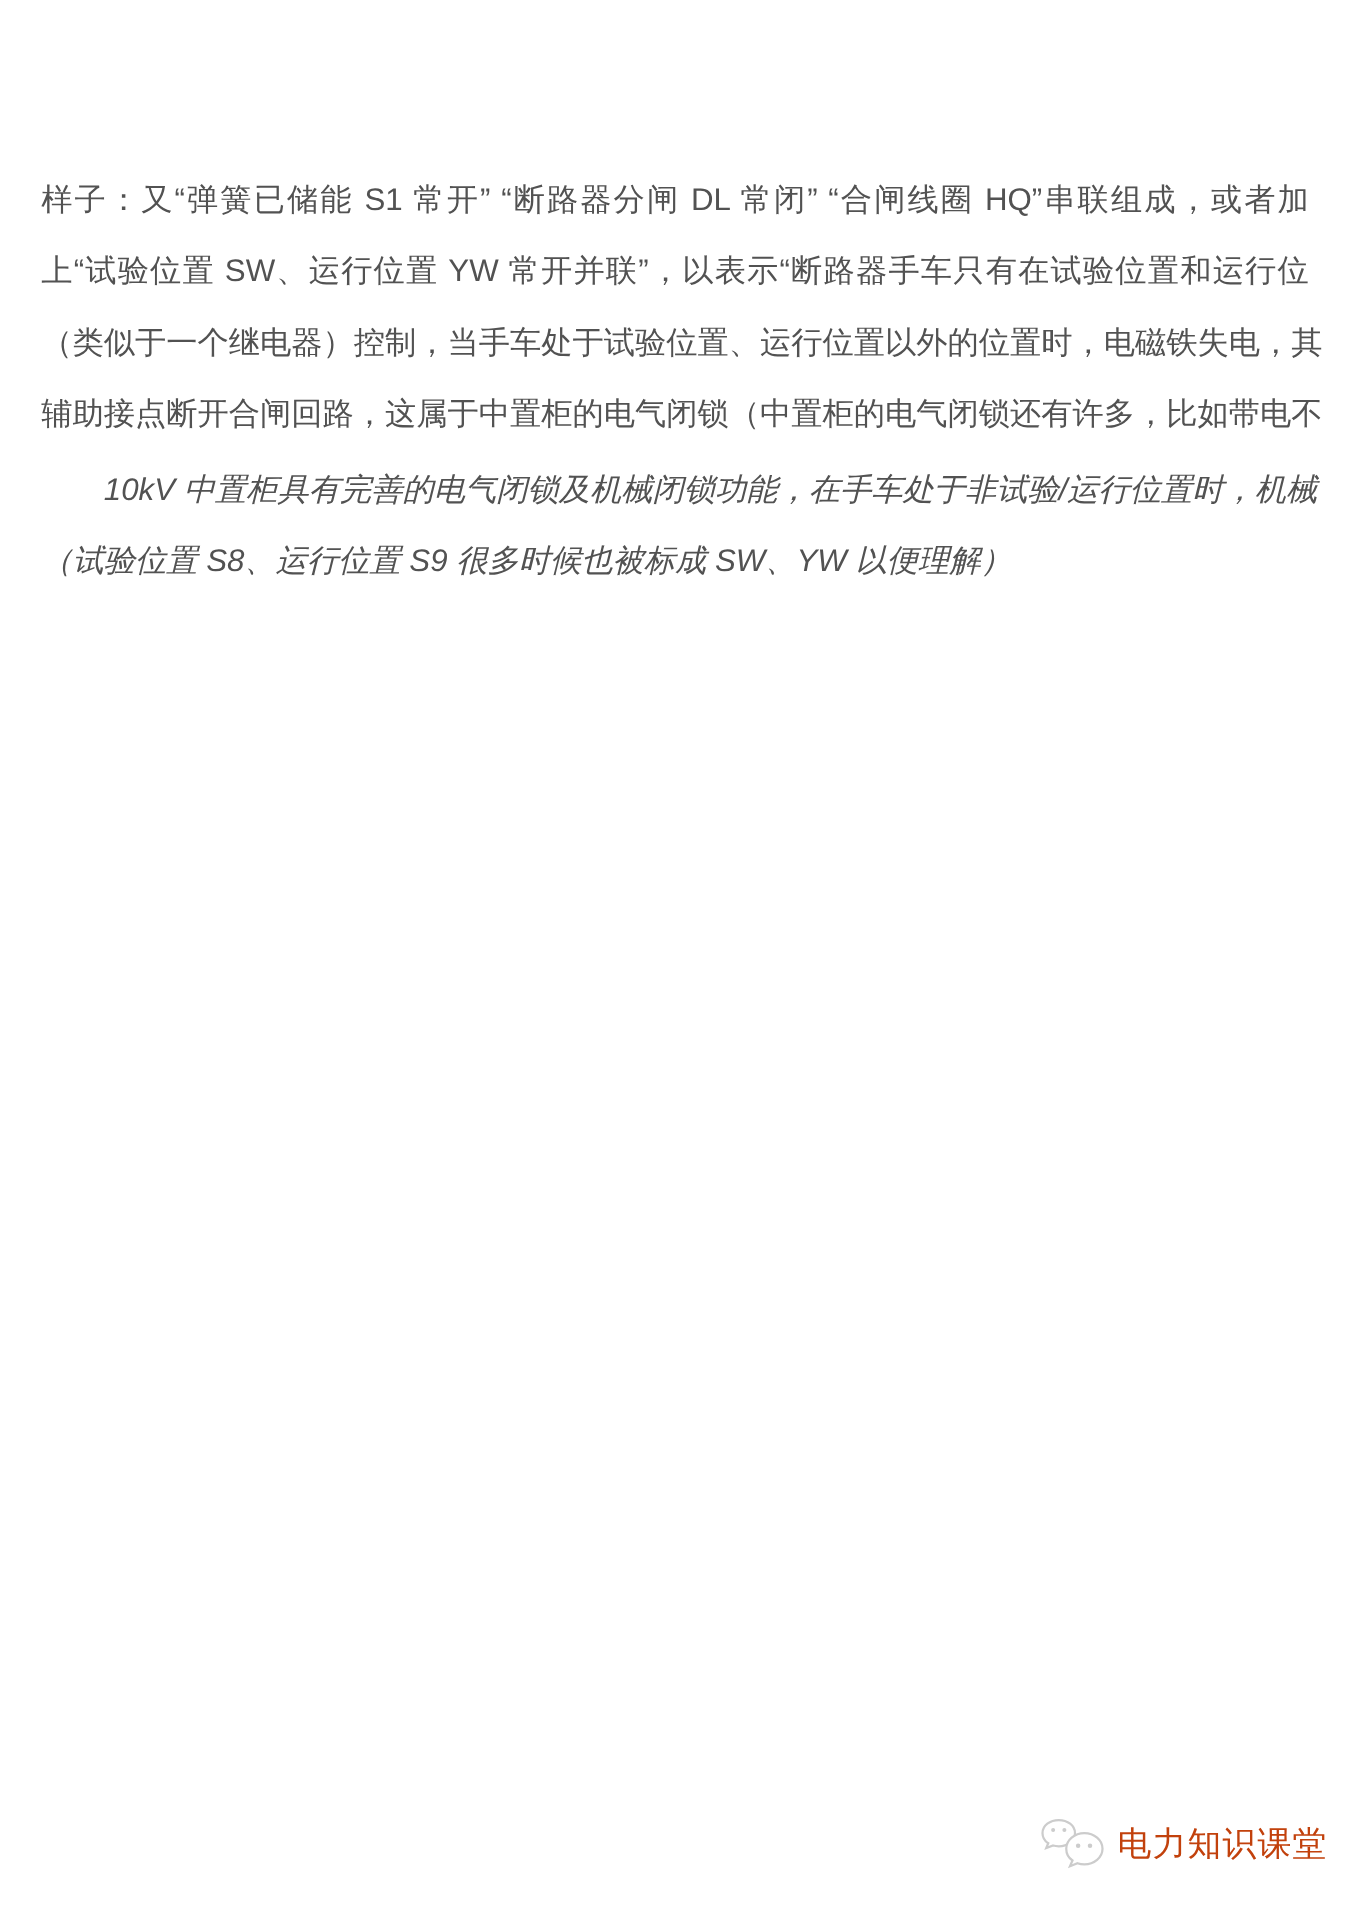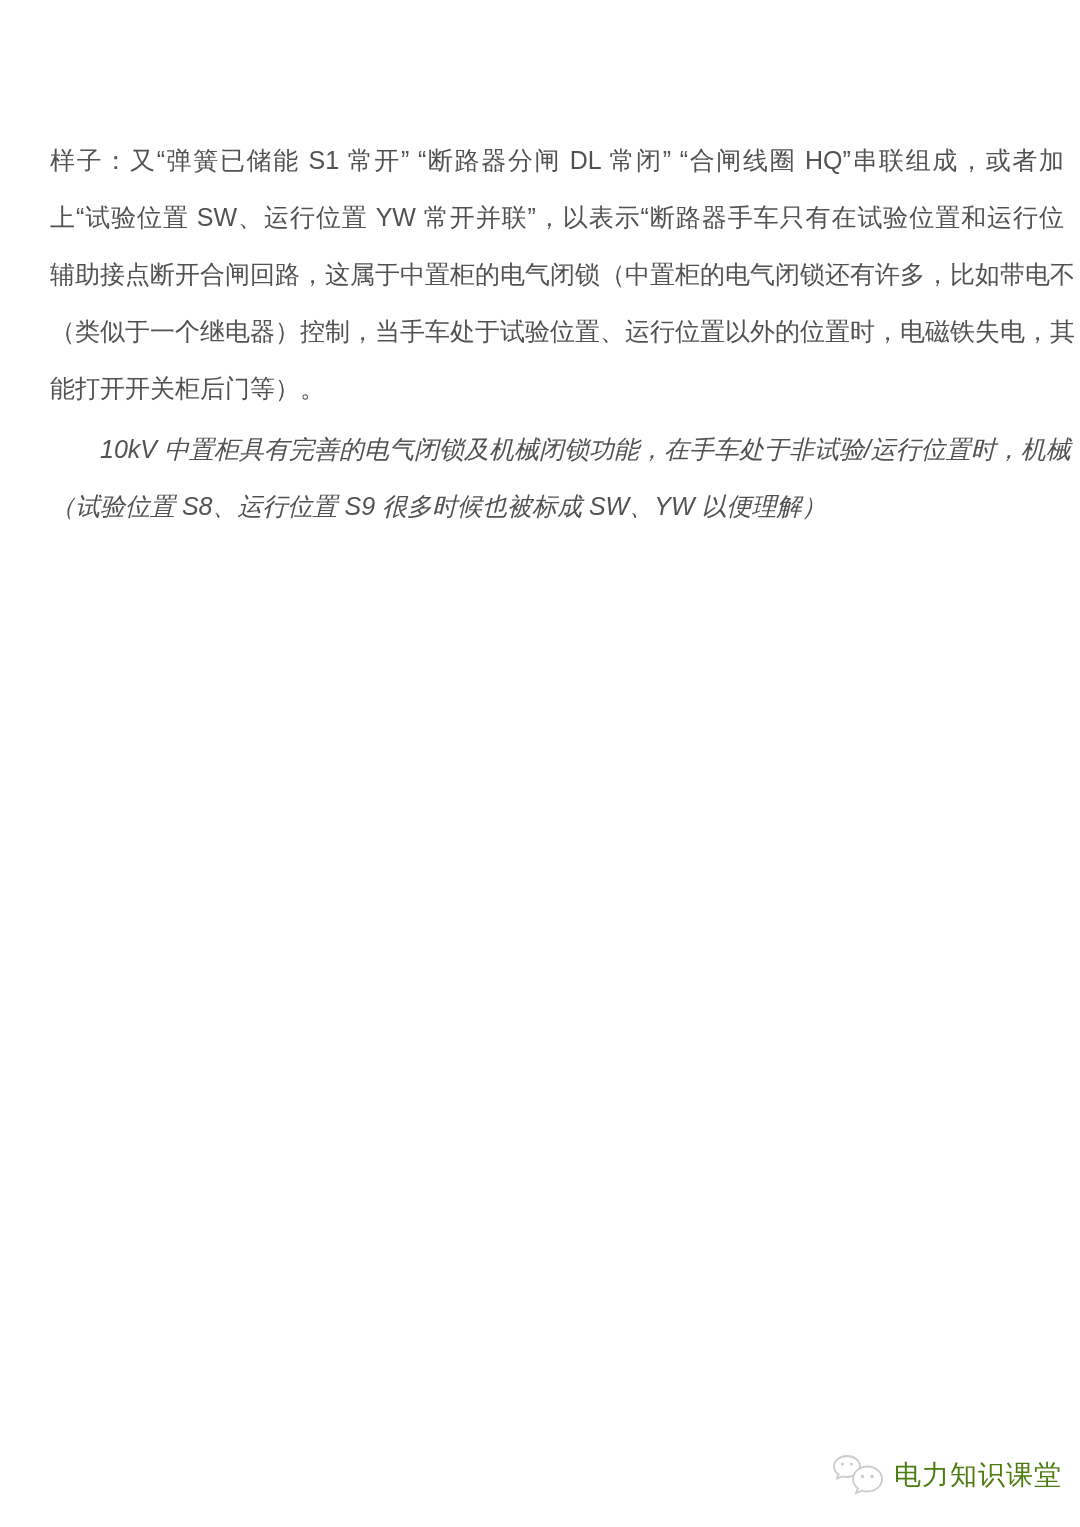--- a/index.html
+++ b/index.html
@@ -40,35 +40,34 @@
     font-size:27px;
     letter-spacing:1px;
     text-shadow:0 1px 0 #ffffff;
     white-space:nowrap;
   }
   .watermark svg{display:block;}
 </style>
 </head>
 <body>
 
-<div class="doc" style="color: rgb(82, 82, 82); margin-left: 17px;">
+<div class="doc" style="color: rgb(82, 82, 82);">
     <div class="para">
       <div class="ln fill">样子：又“弹簧已储能 S1 常开” “断路器分闸 DL 常闭” “合闸线圈 HQ”串联组成，或者加</div>
       <div class="ln fill">上“试验位置 SW、运行位置 YW 常开并联”，以表示“断路器手车只有在试验位置和运行位</div>
+      <div class="ln fill">（类似于一个继电器）控制，当手车处于试验位置、运行位置以外的位置时，电磁铁失电，其</div>
       <div class="ln fill">辅助接点断开合闸回路，这属于中置柜的电气闭锁（中置柜的电气闭锁还有许多，比如带电不</div>
-      <div class="ln fill">（类似于一个继电器）控制，当手车处于试验位置、运行位置以外的位置时，电磁铁失电，其</div>
-      <div class="ln">能打开开关柜后门等）。</div>
     </div>
     <div class="para">
       <div class="ln fill indent">10kV 中置柜具有完善的电气闭锁及机械闭锁功能，在手车处于非试验/运行位置时，机械</div>
       <div class="ln">（试验位置 S8、运行位置 S9 很多时候也被标成 SW、YW 以便理解）</div>
     </div>
   </div>
 
-<div class="watermark" style="color: #4d7c0f;">
+<div class="watermark" style="color: #c2410c;">
   <span>
     <svg width="54" height="44" viewBox="0 0 54 44" fill="none">
 
       <path d="M29 13.5c0 6.1-6.0 10.5-13 10.5-1.6 0-3.1-.2-4.5-.6L6 25.5l1.6-3.9C4.8 19.7 3 16.8 3 13.5 3 7.4 9 3 16 3s13 4.4 13 10.5Z" stroke="#cccccc" stroke-width="1.8" fill="#ffffff"></path>
       <circle cx="11.5" cy="11" r="1.6" fill="#cccccc"></circle>
       <circle cx="20.5" cy="11" r="1.6" fill="#cccccc"></circle>
 
       <path d="M51 26c0 7-6.7 12.5-14.5 12.5-2 0-3.8-.3-5.5-.9L25 40l2-4.6c-3.3-2.2-5-5.5-5-9.4 0-7 6.7-12.5 14.5-12.5S51 19 51 26Z" stroke="#cccccc" stroke-width="1.8" fill="#ffffff"></path>
       <circle cx="31.5" cy="23.5" r="1.8" fill="#cccccc"></circle>
       <circle cx="41" cy="23.5" r="1.8" fill="#cccccc"></circle>

